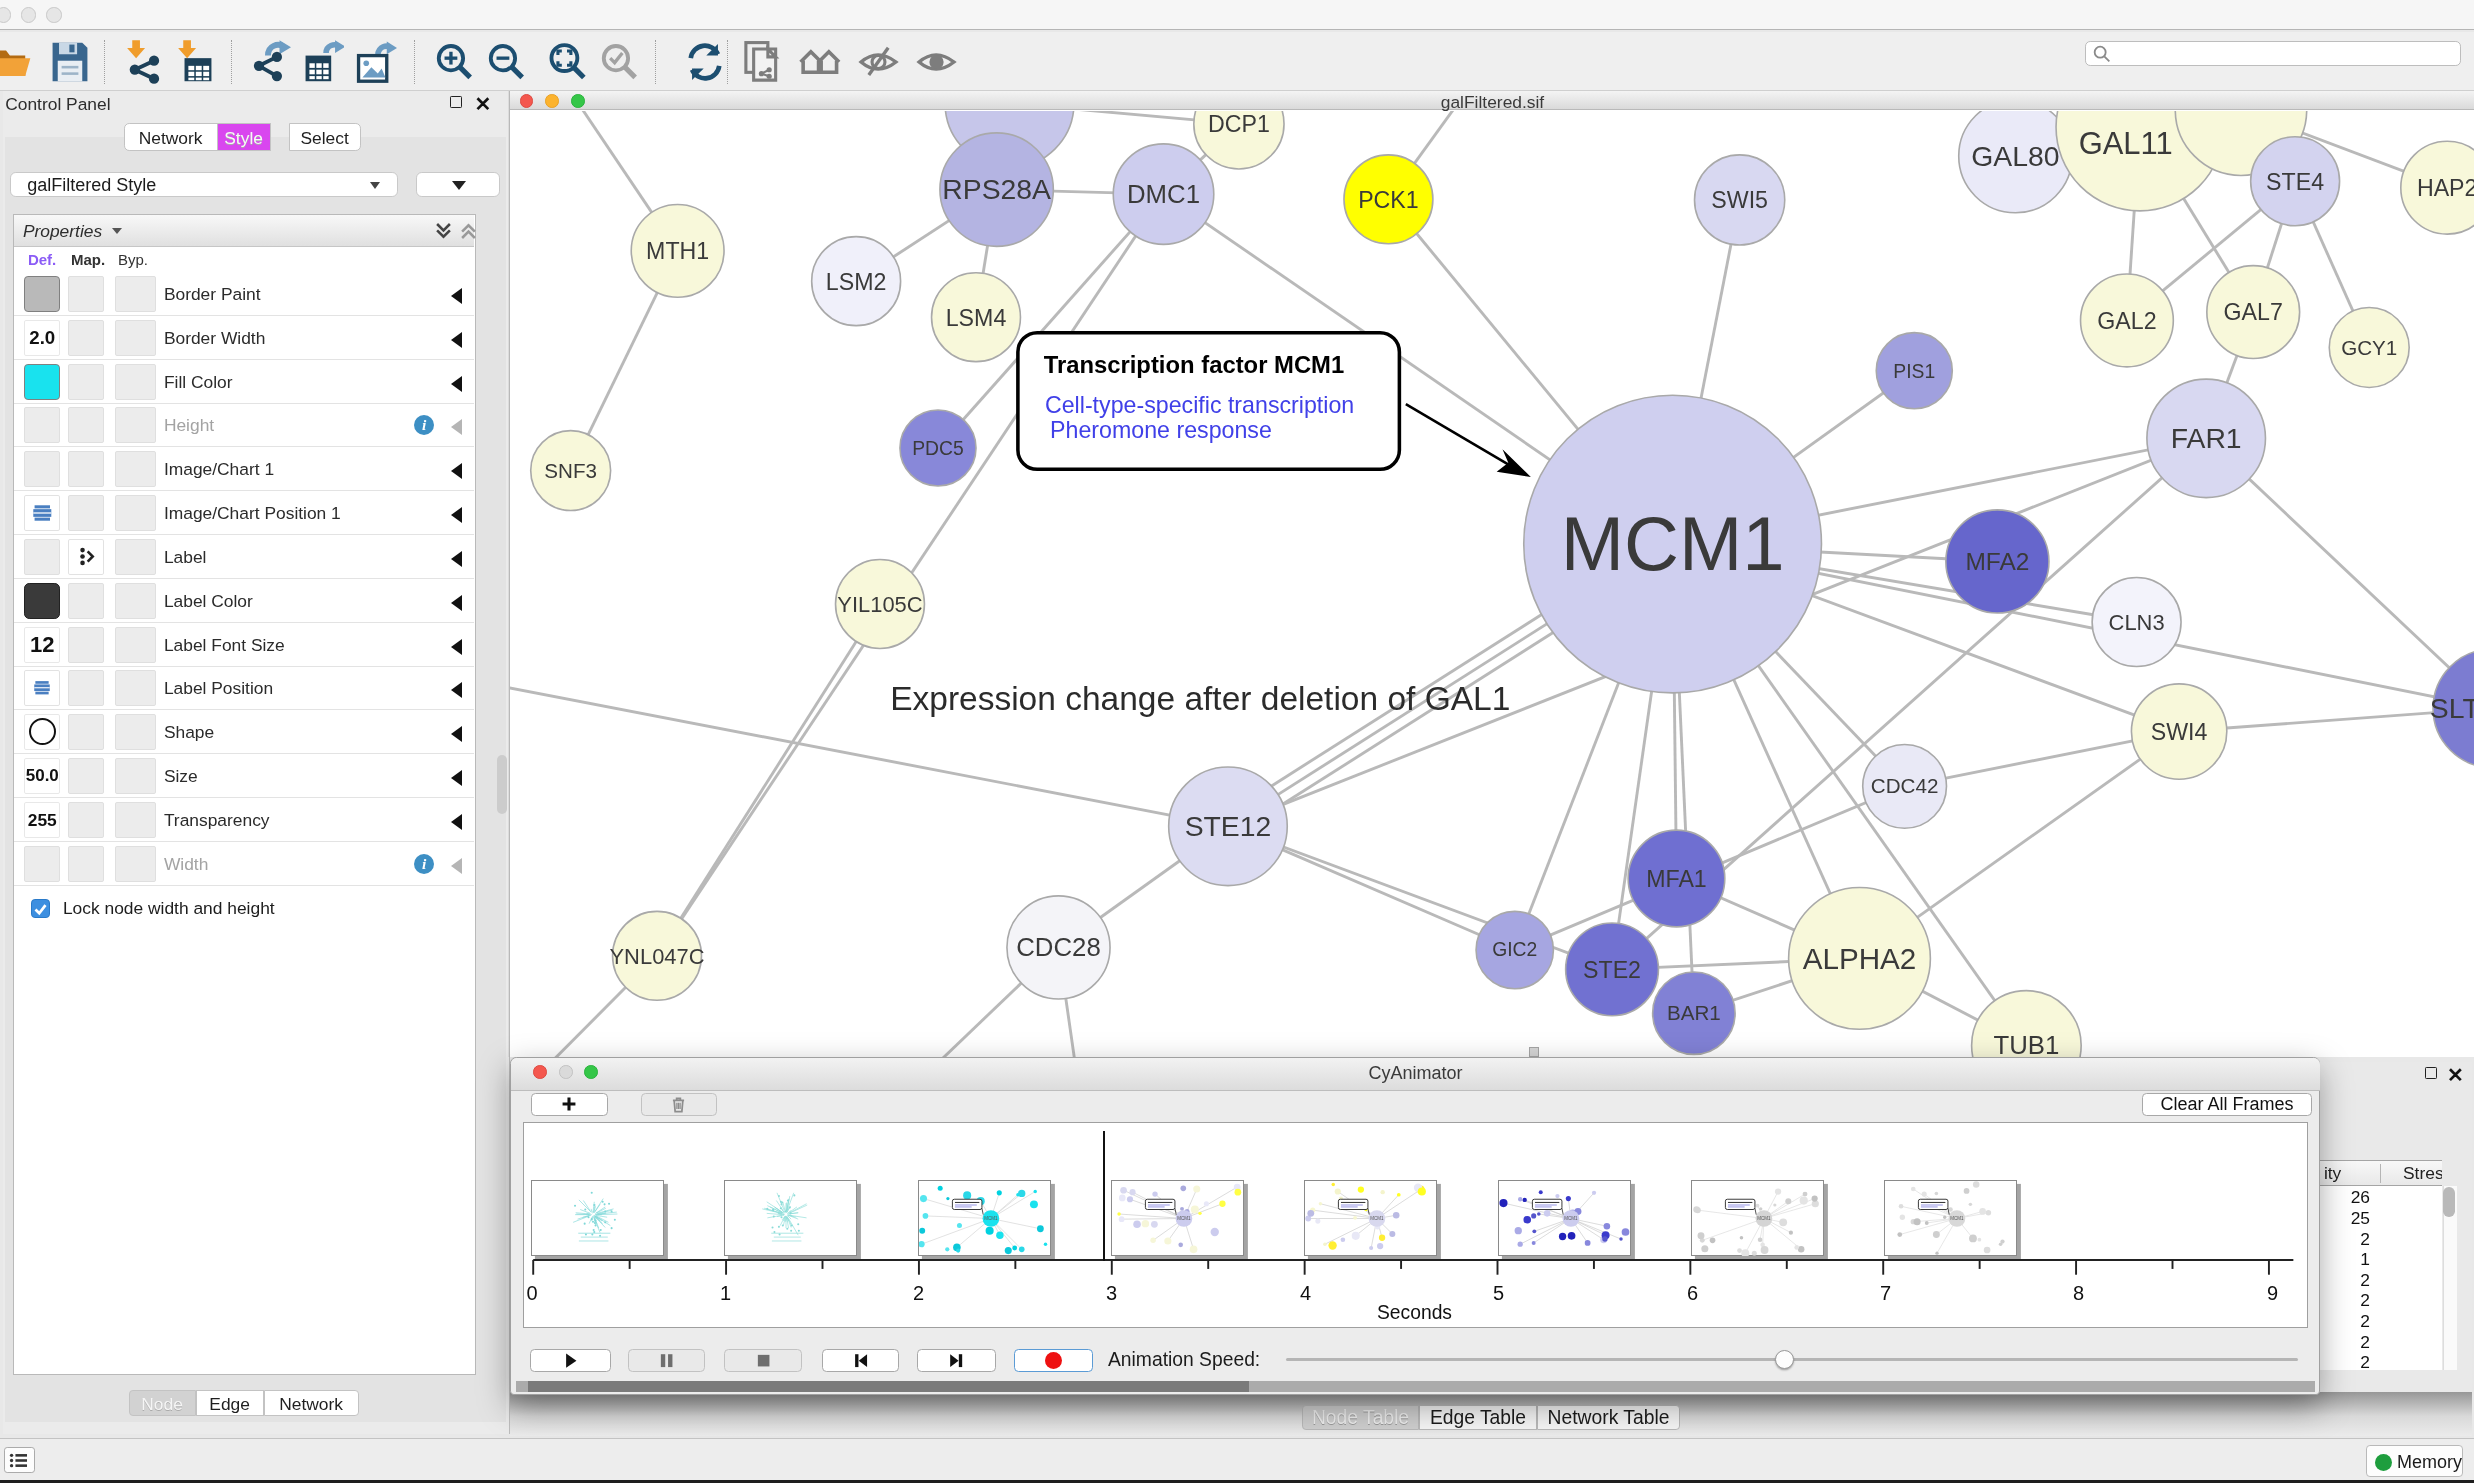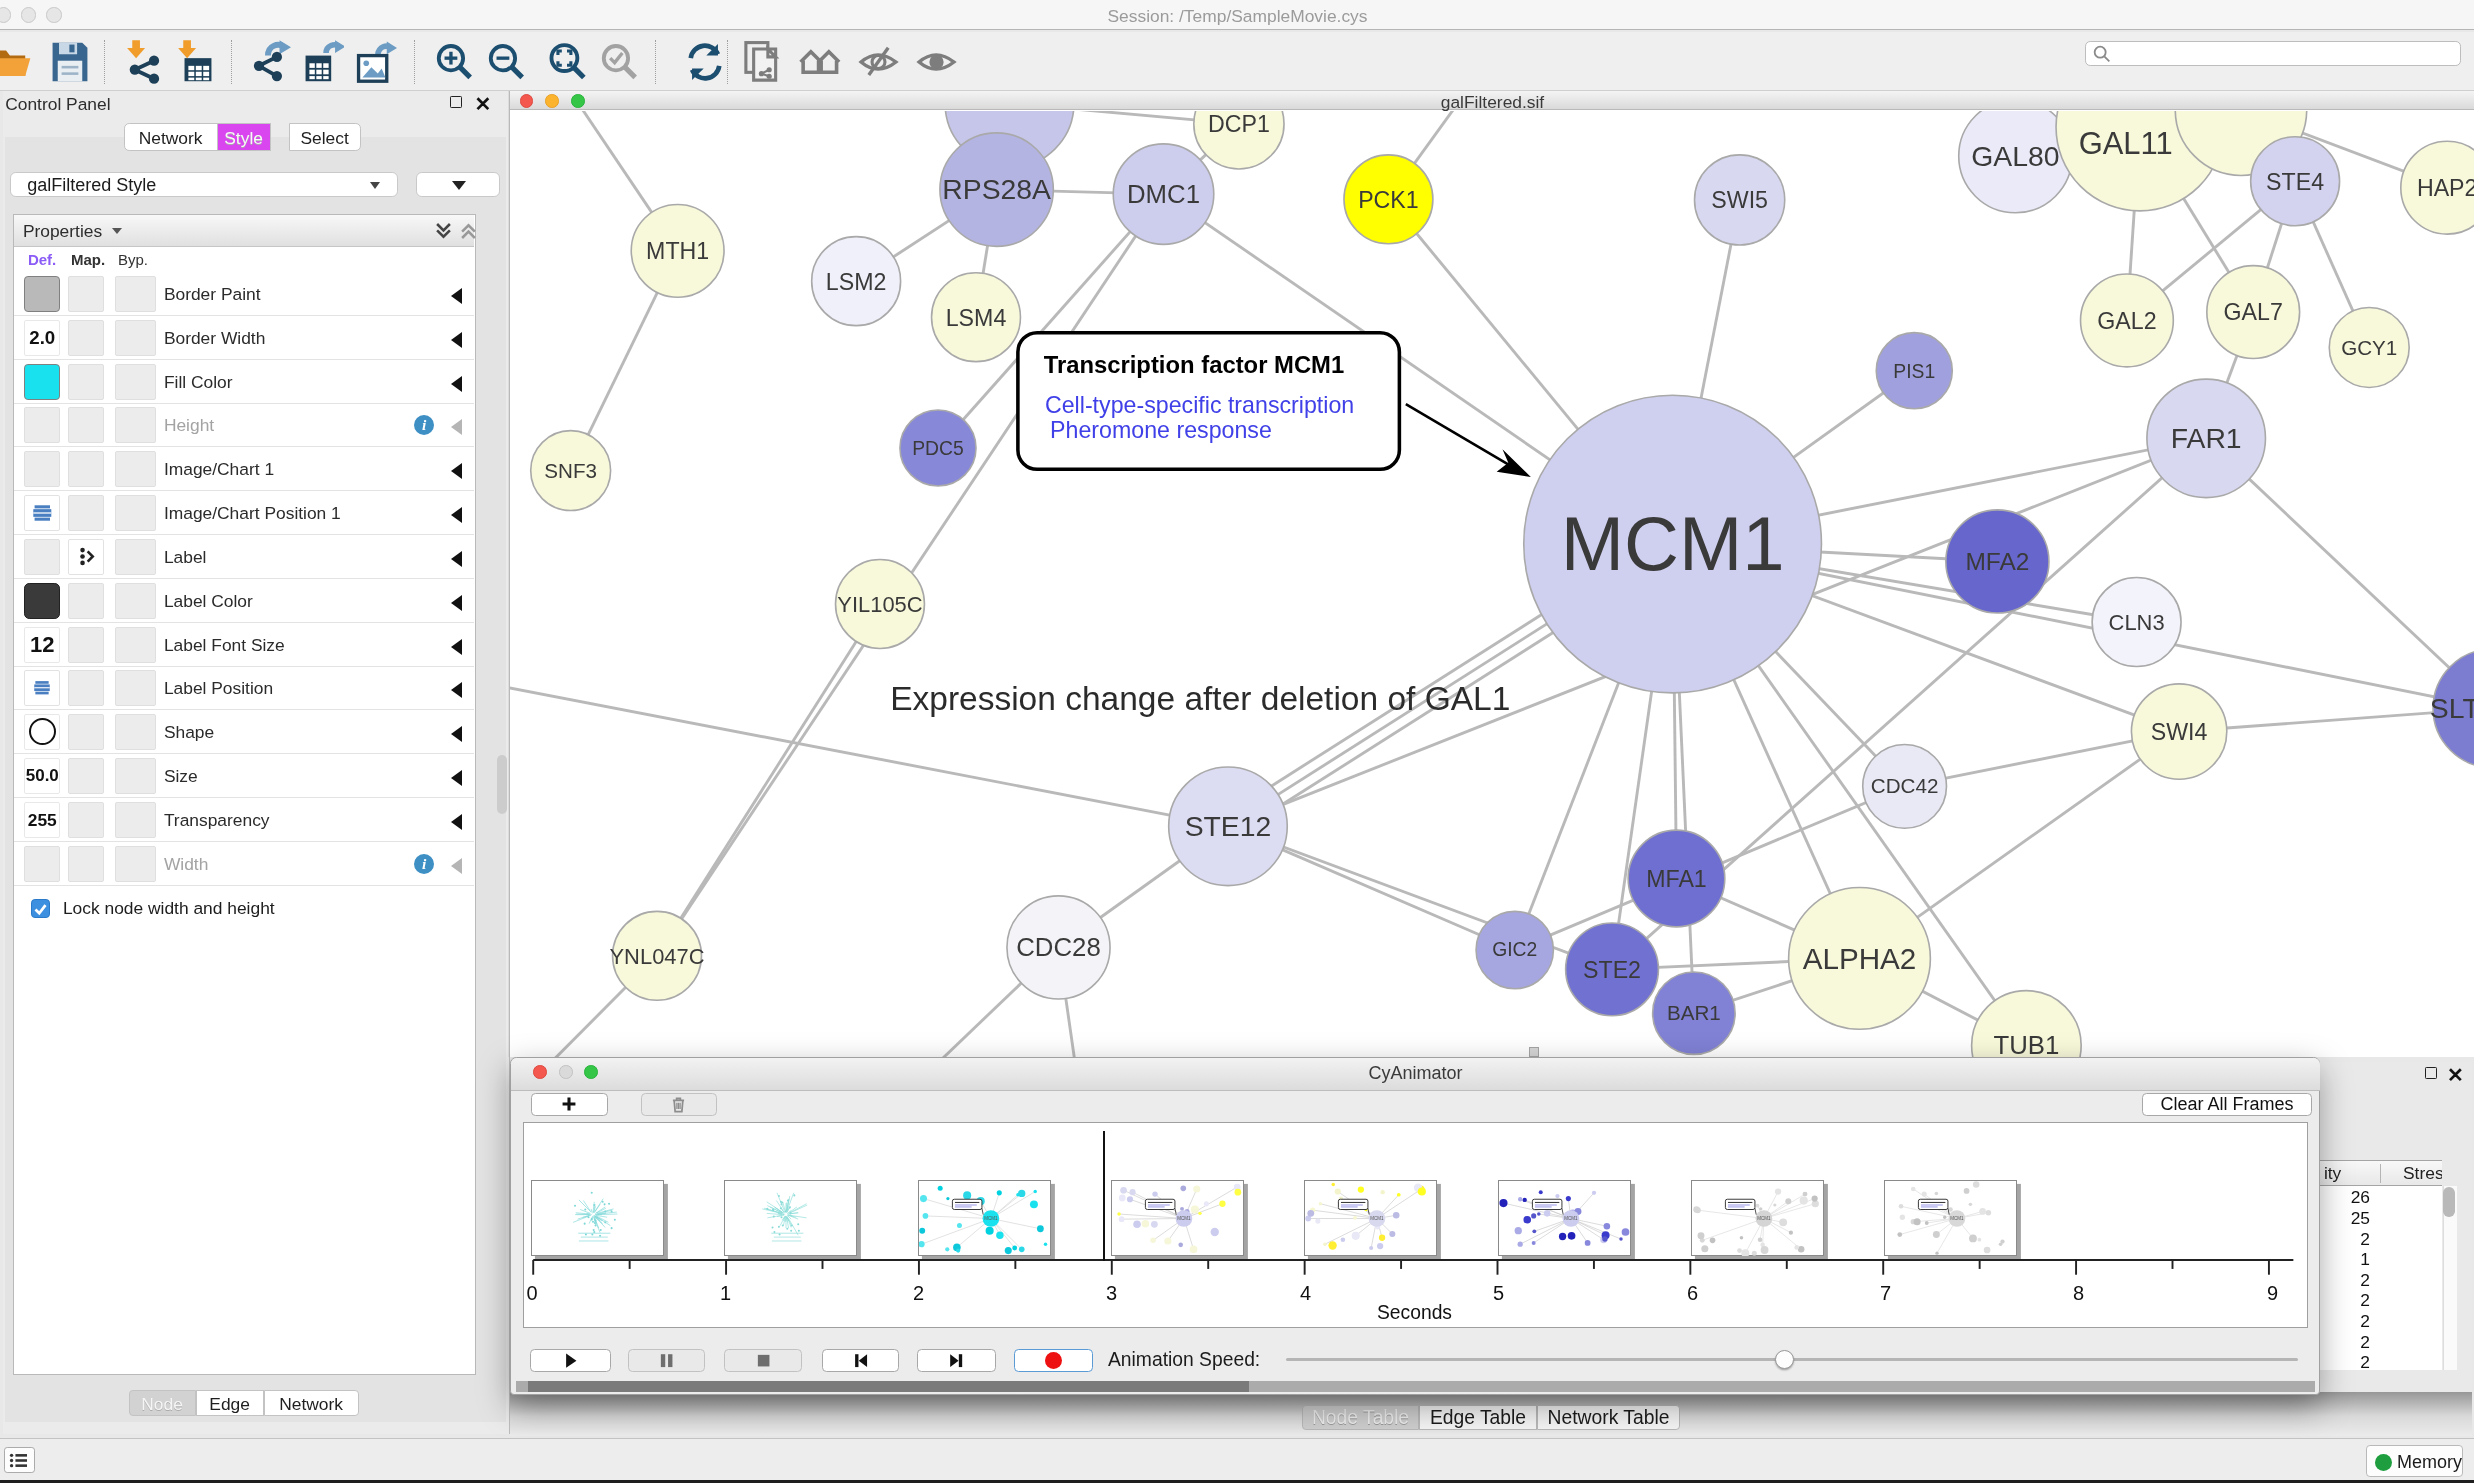--- a/index.html
+++ b/index.html
@@ -12,21 +12,21 @@
   #wintitle { width:100%; text-align:center; top:6.4px; font-size:17.4px; color:#9b9b9b; }
   #toolbar { left:0; top:32px; width:2475px; height:59px; background:#efefef; border-bottom:0.6px solid #cfcfcf; }
   .sep { position:absolute; top:7.7px; height:44px; width:0; border-left:1.9px dotted #9f9f9f; }
   .tbi { position:absolute; top:7.7px; }
   #searchbox { left:2085px; top:9px; width:376px; height:24.5px; background:#fff; border:1.3px solid #bdbdbd; border-radius:5.2px; }
   
   #cpanel { left:2.6px; top:91px; width:507px; height:1343px; background:#ebebeb; border-right:1.3px solid #bdbdbd; }
   #cpanel .inner { left:2.6px; top:46px; width:501px; height:1285px; background:#e3e3e3; }
   .tabseg { position:absolute; height:28px; font-size:17.4px; color:#1f1f1f; text-align:center; line-height:28px; background:#fff; border:0.6px solid #c3c3c3; }
   #propbox { left:10.3px; top:123px; width:463px; height:1161px; background:#fff; border:1.3px solid #b9b9b9; }
-  #prophdr { left:0; top:0; width:460px; height:32px; background:linear-gradient(#f8f8f8,#e0e0e0); border-bottom:0.6px solid #c6c6c6; }
+  #prophdr { left:0; top:0; width:460px; height:32px; background:linear-gradient(#f8f8f8,#e0e0e0); border-bottom:0.6px solid #c6c6c6;font-style:italic; }
   .prow { position:absolute; left:0; width:460px; height:44px; border-bottom:0.6px solid #e3e3e3; }
   .cell { position:absolute; top:3.9px; width:36px; height:36px; background:#ececec; border:0.6px solid #dfdfdf; border-radius:1.9px; }
   .c1 { left:10.3px; } .c2 { left:54px; } .c3 { left:101px; width:41px; }
   .plabel { position:absolute; left:150px; top:0; height:44px; line-height:44px; font-size:17.4px; color:#2b2b2b; }
   .dis { color:#a3a3a3; }
   .parrow { position:absolute; left:437px; top:15.5px; width:0; height:0; border-top:8.4px solid transparent; border-bottom:8.4px solid transparent; border-right:11.6px solid #111; }
   .parrow.dim { border-right-color:#b5b5b5; }
   .dval { position:absolute; top:3.9px; left:6.4px; width:44px; height:36px; font-weight:bold; font-size:18.7px; color:#111; text-align:center; line-height:36px; }
   .info { position:absolute; left:400px; top:11.6px; width:20.6px; height:20.6px; border-radius:50%; background:#3d8fc4; color:#fff; font-weight:bold; font-size:15.5px; text-align:center; line-height:20.6px; font-family:"Liberation Serif",serif; font-style:italic; }
   
@@ -46,21 +46,20 @@
   #statusbar { left:0; top:1438px; width:2475px; height:45px; background:#ededed; border-top:1.3px solid #c3c3c3; }
   text { font-family:"Liberation Sans", sans-serif; }
 </style>
 </head>
 <body>
 
 <div id="titlebar" class="abs">
   <div class="tl" style="left:-4.5px"></div>
   <div class="tl" style="left:20.6px"></div>
   <div class="tl" style="left:46px"></div>
-  <div id="wintitle" class="abs">Session: /Temp/SampleMovie.cys</div>
 </div>
 
 <div id="toolbar" class="abs">
   <svg class="tbi" style="left:-7.7px" width="46" height="44" viewBox="0 0 36 34">
       <path d="M2 8 L2 28 L26 28 L26 12 L14 12 L11 8 Z" fill="#b36b12"></path>
       <path d="M6 14 L30 14 L26 28 L2 28 Z" fill="#f2a238"></path>
     </svg>
   <svg class="tbi" style="left:50px" width="40" height="44" viewBox="0 0 31 34">
       <path d="M2 2 H25 L29 6 V32 H2 Z" fill="#39668e"></path>
       <rect x="7" y="2" width="14" height="9" fill="#c9d8e6"></rect>

